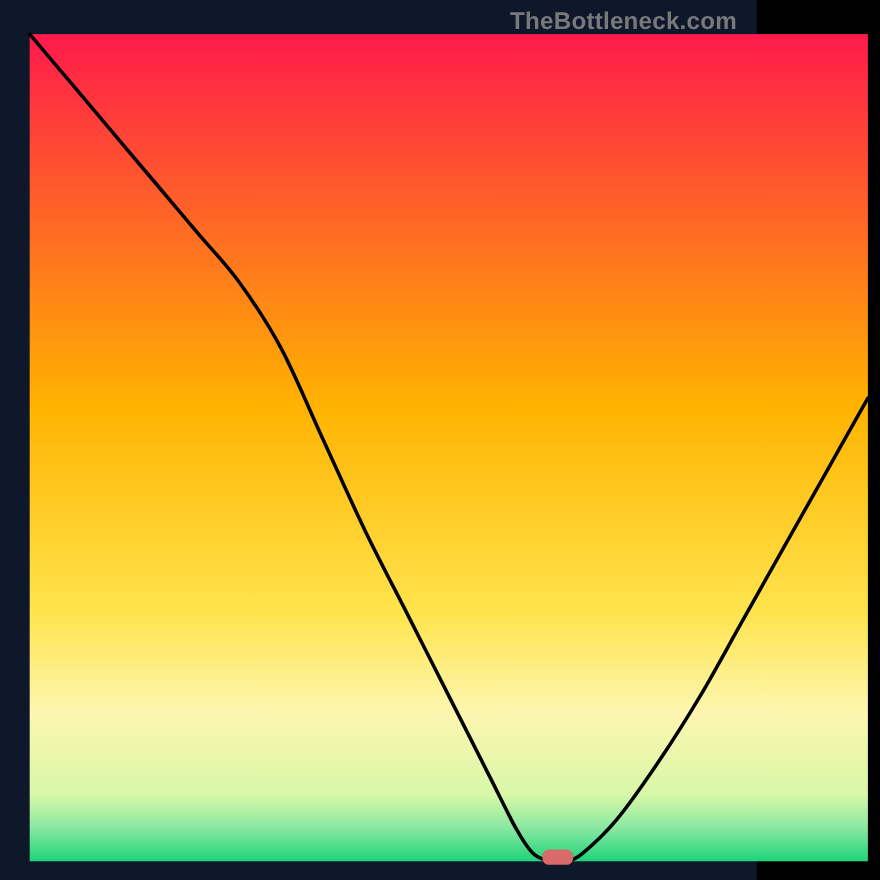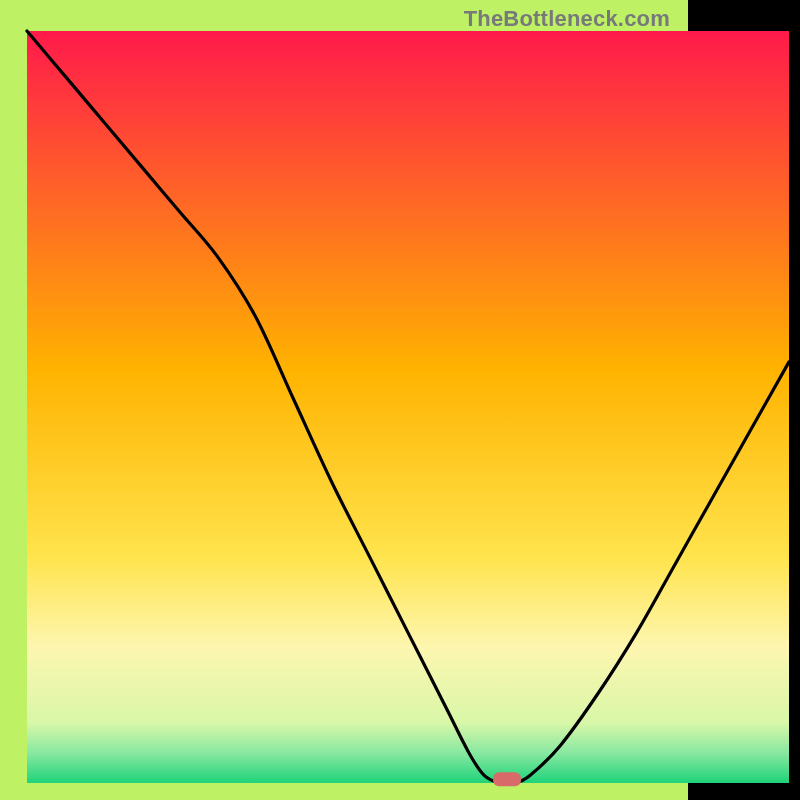--- a/index.html
+++ b/index.html
@@ -7,21 +7,21 @@
     padding: 0;
     width: 800px;
     height: 800px;
     background: #000;
     overflow: hidden;
   }
   .container {
     position: relative;
     width: 688px;
     height: 800px;
-    background: #bef264;
+    background: #0f172a;
   }
   .watermark {
     position: absolute;
     top: 6px;
     right: 18px;
     font-family: Arial, Helvetica, sans-serif;
     font-size: 22px;
     font-weight: 600;
     color: #77797b;
     letter-spacing: 0.2px;

